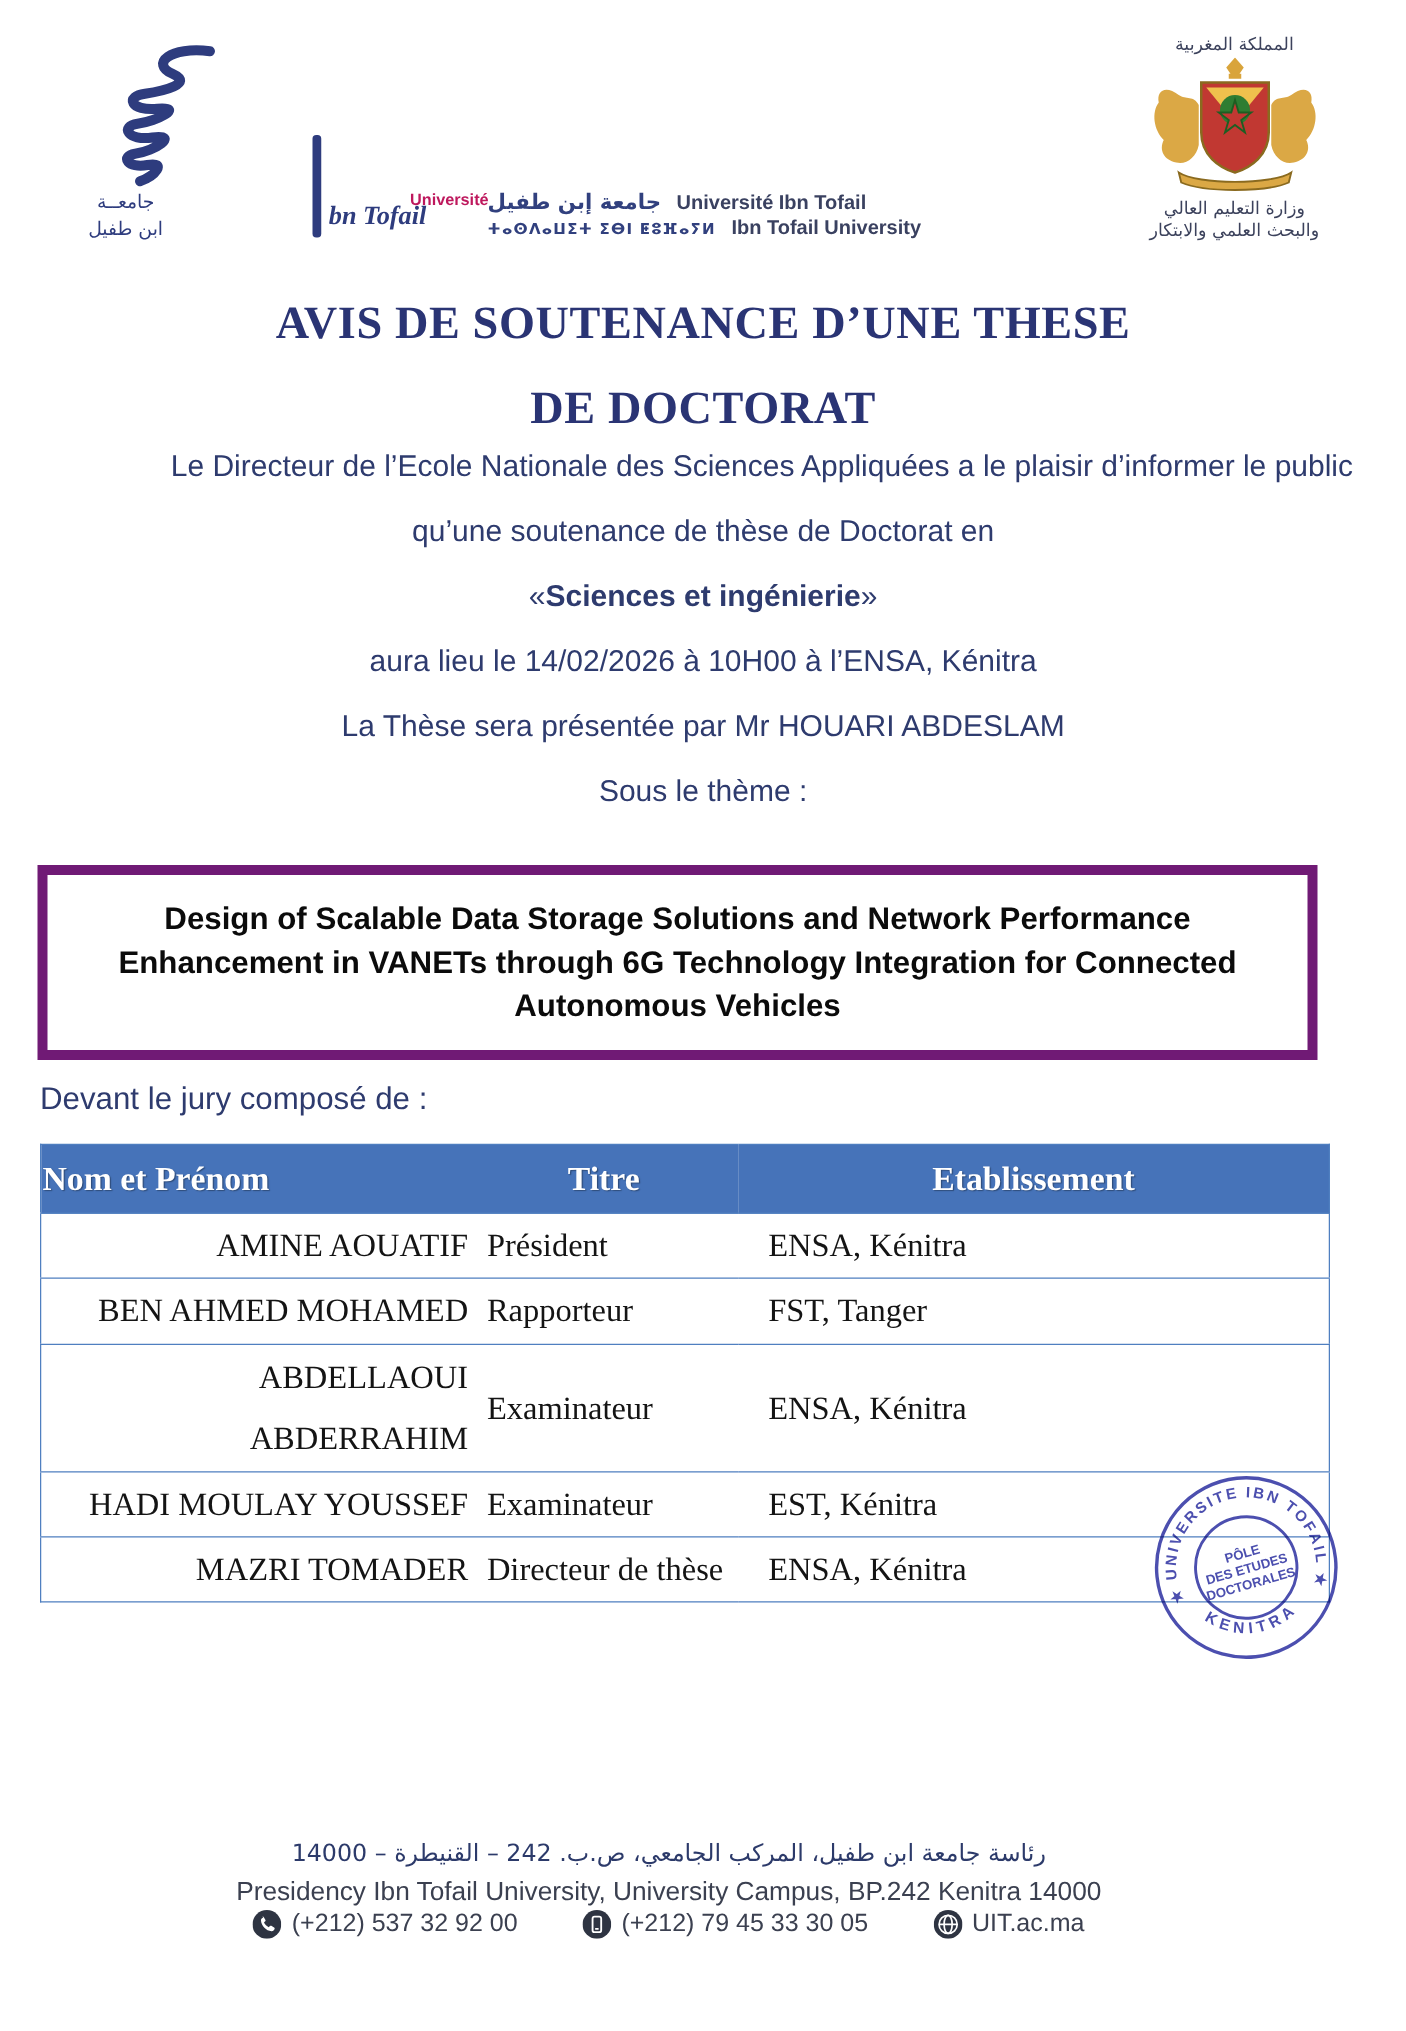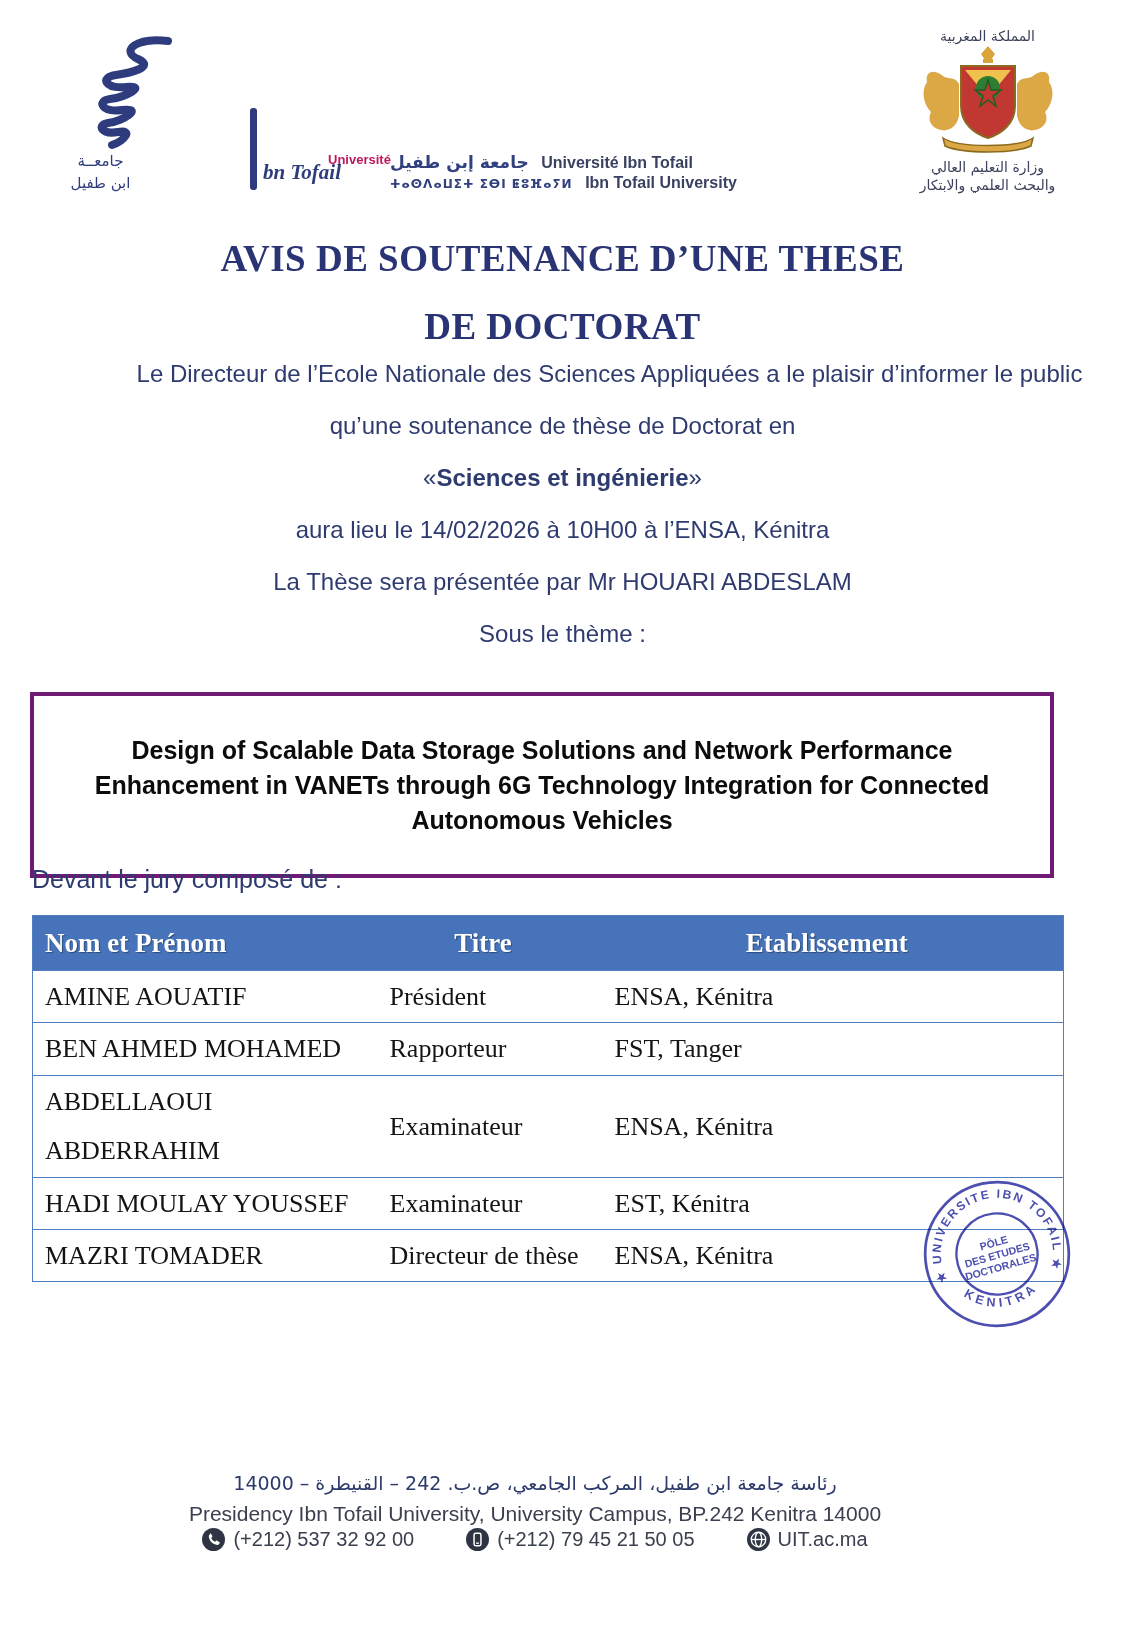--- a/index.html
+++ b/index.html
@@ -31,35 +31,35 @@
   
   .doc-title{position:absolute;left:0;width:1125px;text-align:center;
     font-family:"Liberation Serif",serif;font-weight:bold;font-size:37px;color:#2a3474;letter-spacing:.5px;}
   .t1{top:237px;} .t2{top:305px;}
 
   .body-line{position:absolute;left:0;width:1125px;text-align:center;
     font-size:24px;color:#2e3b6e;}
   .b1{top:360px;padding-left:47px;} .b2{top:412px;} .b3{top:464px;} .b4{top:516px;} .b5{top:568px;} .b6{top:620px;}
 
   
-  .thesis-box{position:absolute;left:30px;top:692px;width:1024px;height:186px;
-    border:4px solid #701a75;display:flex;align-items:center;justify-content:center;box-sizing:border-box;}
+  .thesis-box{position:absolute;left:30px;top:692px;width:1024px;height:156px;
+    border:8px solid #701a75;display:flex;align-items:center;justify-content:center;box-sizing:border-box;}
   .thesis-box .tt{padding:0 28px;text-align:center;font-weight:bold;font-size:25px;line-height:35px;color:#0b0b0b;}
 
   .jury-intro{position:absolute;left:32px;top:865px;font-size:25px;color:#2e3b6e;}
 
   
   table.jury{position:absolute;left:32px;top:915px;width:1031px;border-collapse:collapse;table-layout:fixed;
     font-family:"Liberation Serif",serif;font-size:26px;color:#141414;
     border:1px solid #4f7fc0;}
   table.jury th{background:#4673b9;color:#ffffff;font-weight:bold;font-size:27px;height:52px;
     text-shadow:1px 1px 1px rgba(0,0,0,.35);}
-  table.jury th.h-name{text-align:left;padding-left:12px;}
+  table.jury th.h-name{text-align:left;padding-left:1px;}
   table.jury td{border-top:1px solid #4f7fc0;vertical-align:middle;line-height:1.2;}
-  table.jury td.col-name{padding-left:12px;line-height:1.9;}
+  table.jury td.col-name{padding-left:0;line-height:1.9;text-align:right;}
   table.jury td.col-title{padding-left:14px;}
   table.jury td.col-inst{padding-left:24px;}
 
   
   .stamp{position:absolute;left:912px;top:1176px;width:170px;height:156px;opacity:.92;z-index:5;
     transform:rotate(-6deg);mix-blend-mode:multiply;}
 
   
   .f-ar{position:absolute;left:0;top:1472px;width:1070px;text-align:center;direction:rtl;
     font-family:"DejaVu Sans",sans-serif;font-size:19px;color:#2c3a6a;}
@@ -209,21 +209,21 @@
         <path d="M6.9 4.6c.4-.1.8 0 1 .4l1.1 1.9c.2.3.1.8-.2 1l-.8.8c.7 1.4 1.9 2.6 3.3 3.3l.8-.8c.3-.3.7-.4 1-.2l1.9 1.1c.4.2.5.6.4 1-.3 1-1.2 1.7-2.2 1.6-3.8-.4-6.9-3.5-7.3-7.3-.1-1 .6-2 1.6-2.2z" fill="#ffffff"></path>
       </svg>
       <span>(+212) 537 32 92 00</span>
     </div>
     <div class="f-item">
       <svg width="23" height="23" viewBox="0 0 20 20">
         <circle cx="10" cy="10" r="10" fill="#2e3442"></circle>
         <rect x="7" y="4.6" width="6" height="10.8" rx="1.4" fill="none" stroke="#ffffff" stroke-width="1.3"></rect>
         <line x1="8.8" y1="13.2" x2="11.2" y2="13.2" stroke="#ffffff" stroke-width="1.2"></line>
       </svg>
-      <span>(+212) 79 45 21 50 05</span>
+      <span>(+212) 79 45 33 30 05</span>
     </div>
     <div class="f-item">
       <svg width="23" height="23" viewBox="0 0 20 20">
         <circle cx="10" cy="10" r="10" fill="#2e3442"></circle>
         <circle cx="10" cy="10" r="6.3" fill="none" stroke="#ffffff" stroke-width="1.2"></circle>
         <ellipse cx="10" cy="10" rx="2.8" ry="6.3" fill="none" stroke="#ffffff" stroke-width="1.2"></ellipse>
         <line x1="3.7" y1="10" x2="16.3" y2="10" stroke="#ffffff" stroke-width="1.2"></line>
       </svg>
       <span>UIT.ac.ma</span>
     </div>

